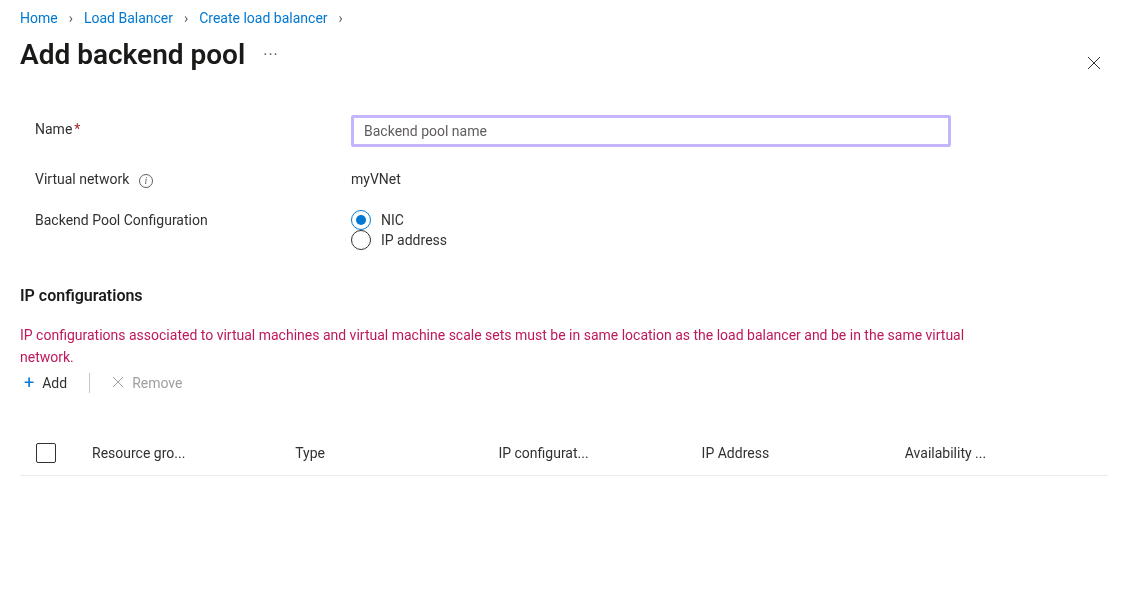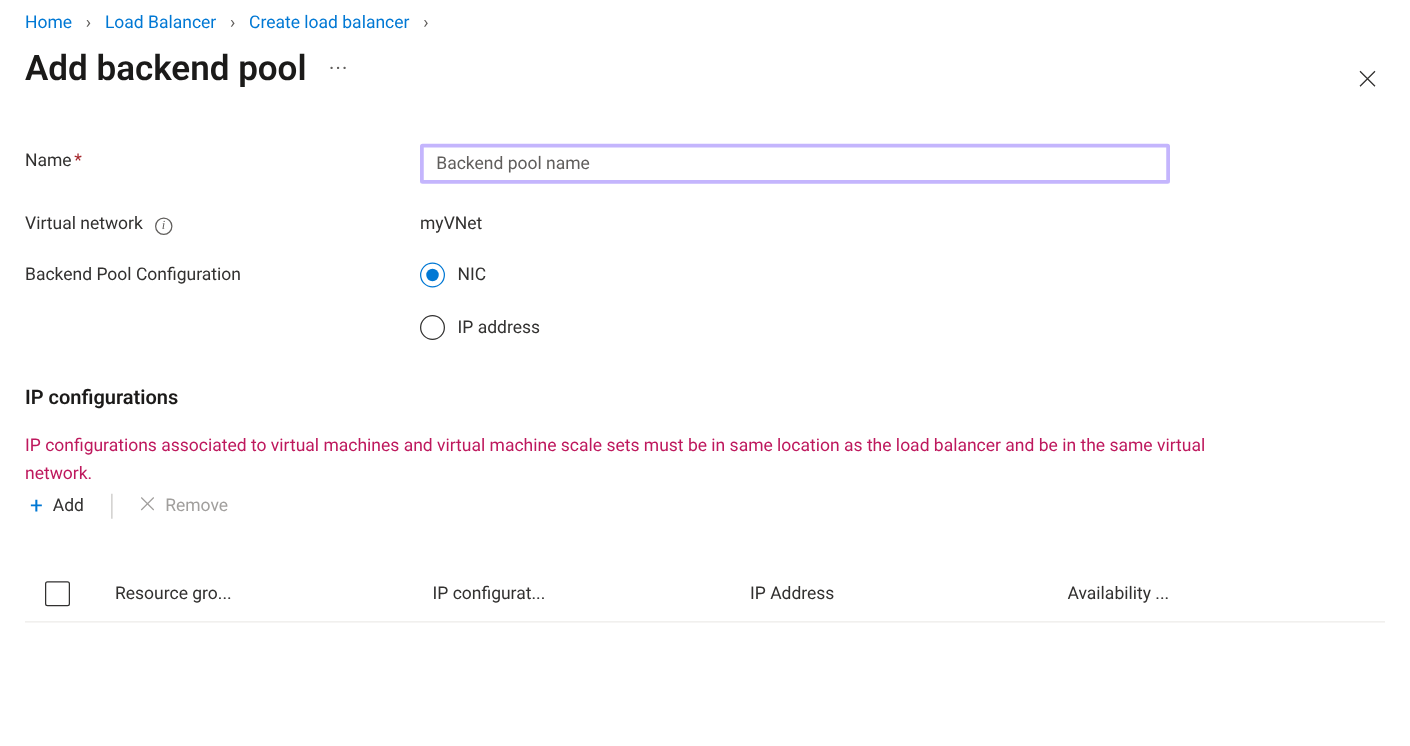--- a/index.html
+++ b/index.html
@@ -56,20 +56,21 @@
     .form-row {
       display: flex;
       align-items: flex-start;
       margin-bottom: 18px;
     }
     .form-label {
       flex: 0 0 316px;
       color: #323130;
       font-size: 14px;
       padding-top: 6px;
+      margin-left: 15px;
     }
     .form-label .required { color: #a4262c; margin-left: 2px; }
     .info-icon {
       display: inline-flex;
       align-items: center;
       justify-content: center;
       width: 14px; height: 14px;
       border: 1px solid #605e5c;
       border-radius: 50%;
       font-size: 10px;
@@ -88,21 +89,21 @@
       padding: 0 10px;
       font-family: inherit;
       font-size: 14px;
       color: #323130;
     }
     input.text-input::placeholder { color: #605e5c; }
     .static-value {
       padding-top: 6px;
       color: #323130;
     }
-    .radio-col { display: flex; flex-direction: column; gap: 22px; padding-top: 4px;}
+    .radio-col { display: flex; flex-direction: column; padding-top: 4px;}
     .radio-row { display: flex; align-items: center; gap: 10px; cursor: pointer; }
     .radio-outer {
       width: 20px; height: 20px;
       border: 1px solid #323130;
       border-radius: 50%;
       display: flex; align-items: center; justify-content: center;
     }
     .radio-outer.selected { border-color: #0078d4; }
     .radio-inner {
       width: 10px; height: 10px;
@@ -243,16 +244,17 @@
     </span>
     <span>Remove</span>
   </button>
 </div>
 
 <div class="table-header">
   <div class="chk-cell">
     <div class="checkbox"></div>
   </div>
   <div class="th">Resource gro...</div>
+  <div class="th">Type</div>
   <div class="th">IP configurat...</div>
   <div class="th">IP Address</div>
   <div class="th">Availability ...</div>
 </div>
 
 </body></html>

